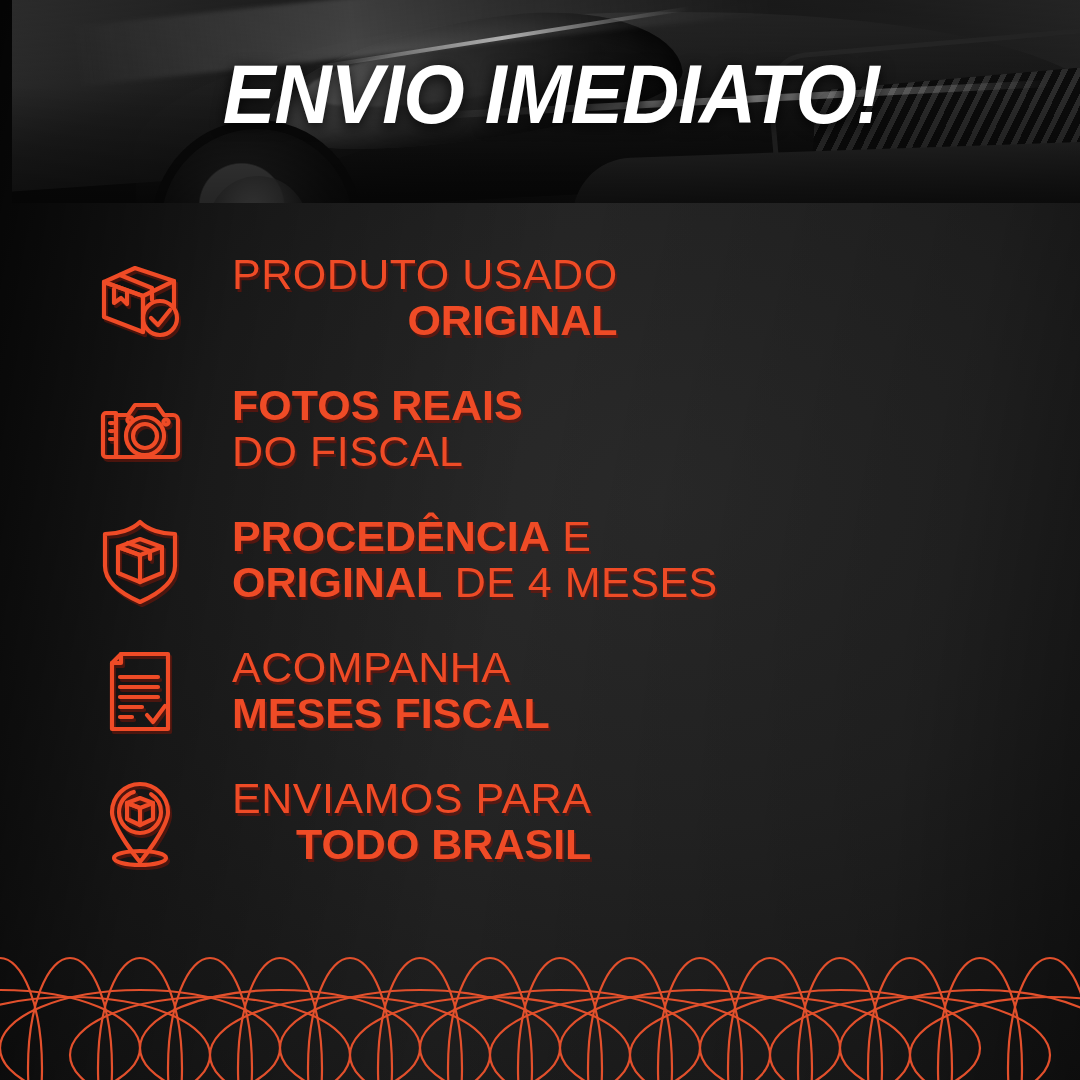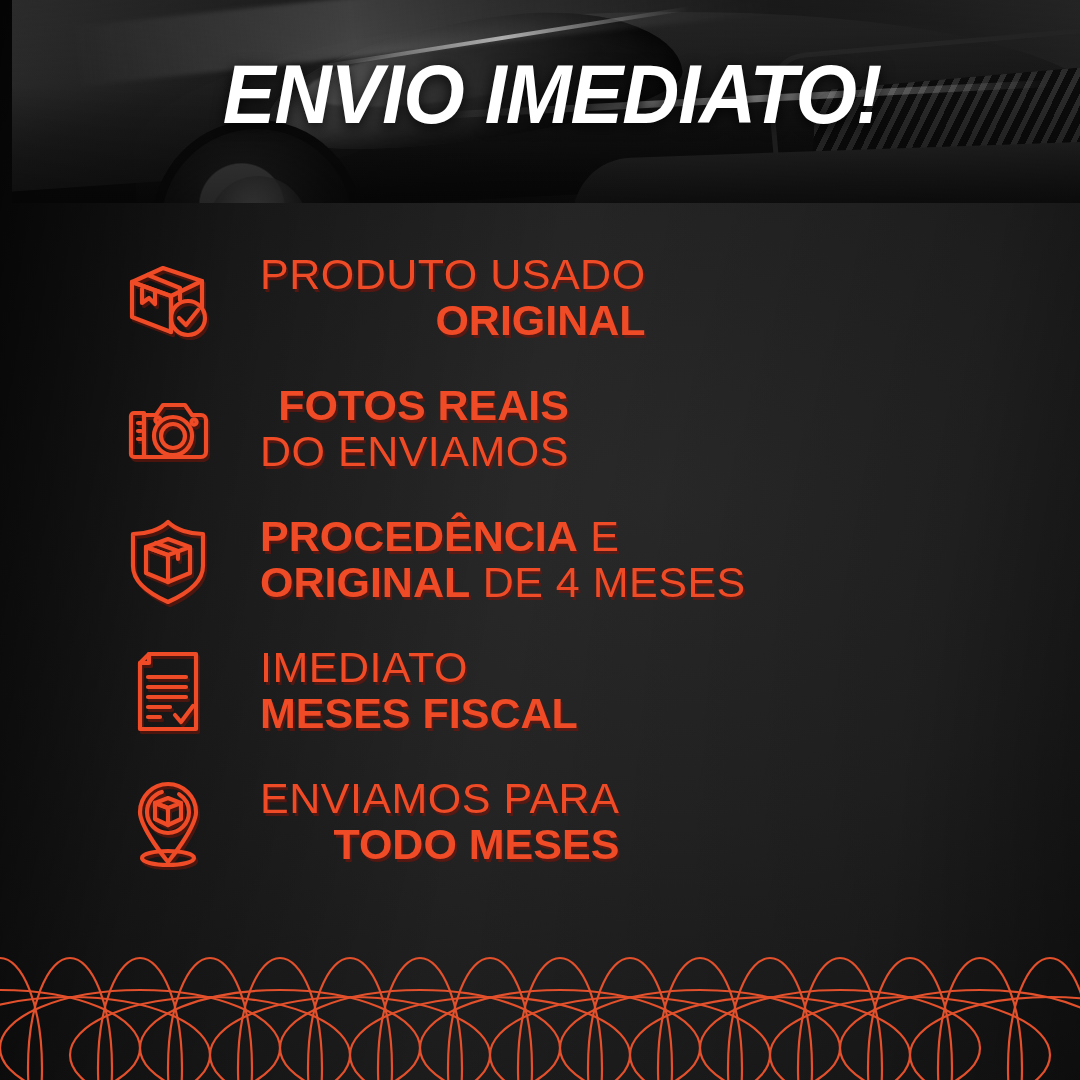--- a/index.html
+++ b/index.html
@@ -132,21 +132,21 @@
     font-style:italic;
     letter-spacing:-1px;
     transform:scaleX(.94);
     text-shadow:0 3px 14px rgba(0,0,0,.85);
     white-space:nowrap;
   }
 
   
   .features{
     position:absolute;left:0;top:232px;width:1080px;
-    padding-left:118px;
+    padding-left:90px;
   }
   .frow{
     display:flex;
     align-items:center;
     gap:42px;
     height:131px;
   }
   .ficon{
     flex:0 0 auto;
     width:100px;height:100px;
@@ -227,21 +227,21 @@
           <path d="M26 36 h12 l7 -10 h22 l7 10 h9 a5 5 0 0 1 5 5 v32 a5 5 0 0 1 -5 5 h-57 z"></path>
           <circle cx="55" cy="57" r="19"></circle>
           <circle cx="55" cy="57" r="12"></circle>
           <circle cx="40" cy="41" r="2.6"></circle>
           <circle cx="76" cy="43" r="2.6"></circle>
           <path d="M20 44 h3 M20 52 h3 M20 60 h3"></path>
         </svg>
       </div>
       <div class="ftext">
         <span class="ln bd">FOTOS REAIS</span>
-        <span class="ln lt">DO ENVIAMOS</span>
+        <span class="ln lt">DO FISCAL</span>
       </div>
     </div>
 
     <div class="frow">
       <div class="ficon">
         <svg width="100" height="100" viewBox="0 0 100 100" fill="none" stroke="#ef4b26" stroke-width="4.2" stroke-linecap="round" stroke-linejoin="round">
           <path d="M15 24 C28 24 42 20 50 12 C58 20 72 24 85 24 L85 56 C85 72 68 84 50 92 C32 84 15 72 15 56 Z"></path>
           <path d="M28 37 L50 29 L72 37 L50 45 Z"></path>
           <path d="M28 37 L28 63 L50 72 L50 45 Z"></path>
           <path d="M72 37 L72 63 L50 72"></path>
@@ -261,39 +261,39 @@
           <path d="M31 13 L31 22 L22 22"></path>
           <path d="M30 36 h38"></path>
           <path d="M30 46 h38"></path>
           <path d="M30 56 h38"></path>
           <path d="M30 66 h22"></path>
           <path d="M30 76 h12"></path>
           <path d="M57 74 L63 81 L75 65"></path>
         </svg>
       </div>
       <div class="ftext">
-        <span class="ln lt">IMEDIATO</span>
+        <span class="ln lt">ACOMPANHA</span>
         <span class="ln bd">MESES FISCAL</span>
       </div>
     </div>
 
     <div class="frow">
       <div class="ficon">
         <svg width="100" height="100" viewBox="0 0 100 100" fill="none" stroke="#ef4b26" stroke-width="4.2" stroke-linecap="round" stroke-linejoin="round">
           <path d="M50 90 C50 90 22 56 22 40 A28 28 0 0 1 78 40 C78 56 50 90 50 90 Z"></path>
           <circle cx="50" cy="40" r="21" stroke-dasharray="92 18"></circle>
           <path d="M37 31 L50 26 L63 31 L50 36 Z"></path>
           <path d="M37 31 L37 47 L50 53 L50 36 Z"></path>
           <path d="M63 31 L63 47 L50 53"></path>
           <ellipse cx="50" cy="86" rx="26" ry="7"></ellipse>
         </svg>
       </div>
       <div class="ftext">
         <span class="ln lt">ENVIAMOS PARA</span>
-        <span class="ln bd">TODO MESES</span>
+        <span class="ln bd">TODO BRASIL</span>
       </div>
     </div>
 
   </div>
 
   <div class="lattice">
     <svg width="1080" height="150" viewBox="0 0 1080 150" fill="none" stroke="#e2502c" stroke-width="2.2">
       <g>
 
         <ellipse cx="70" cy="125" rx="140" ry="58"></ellipse>

